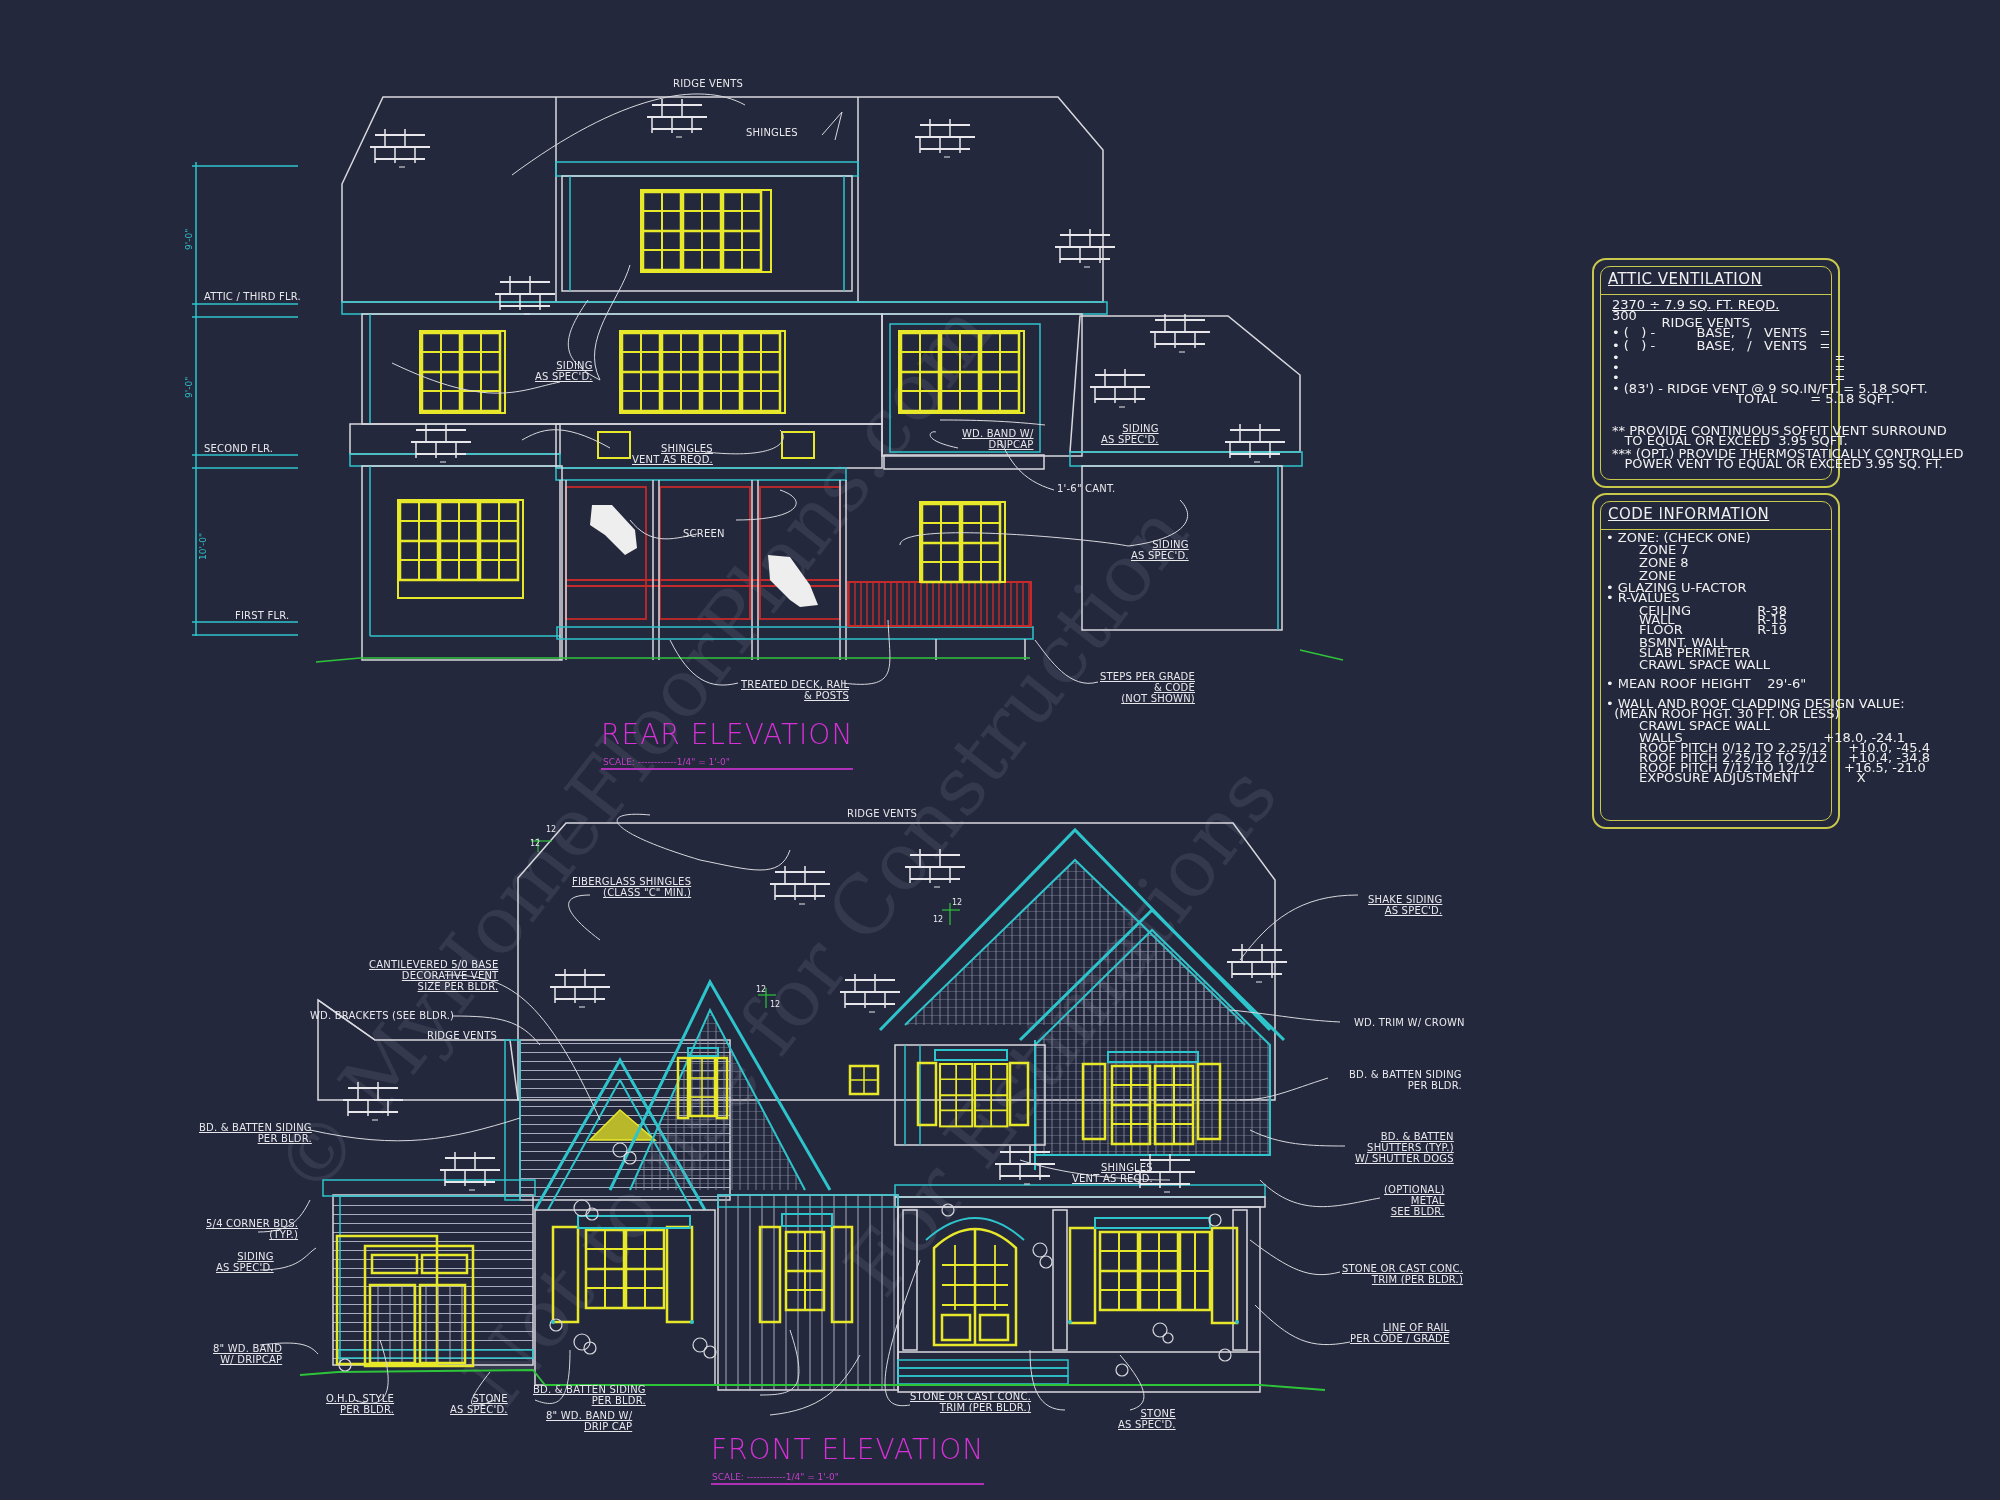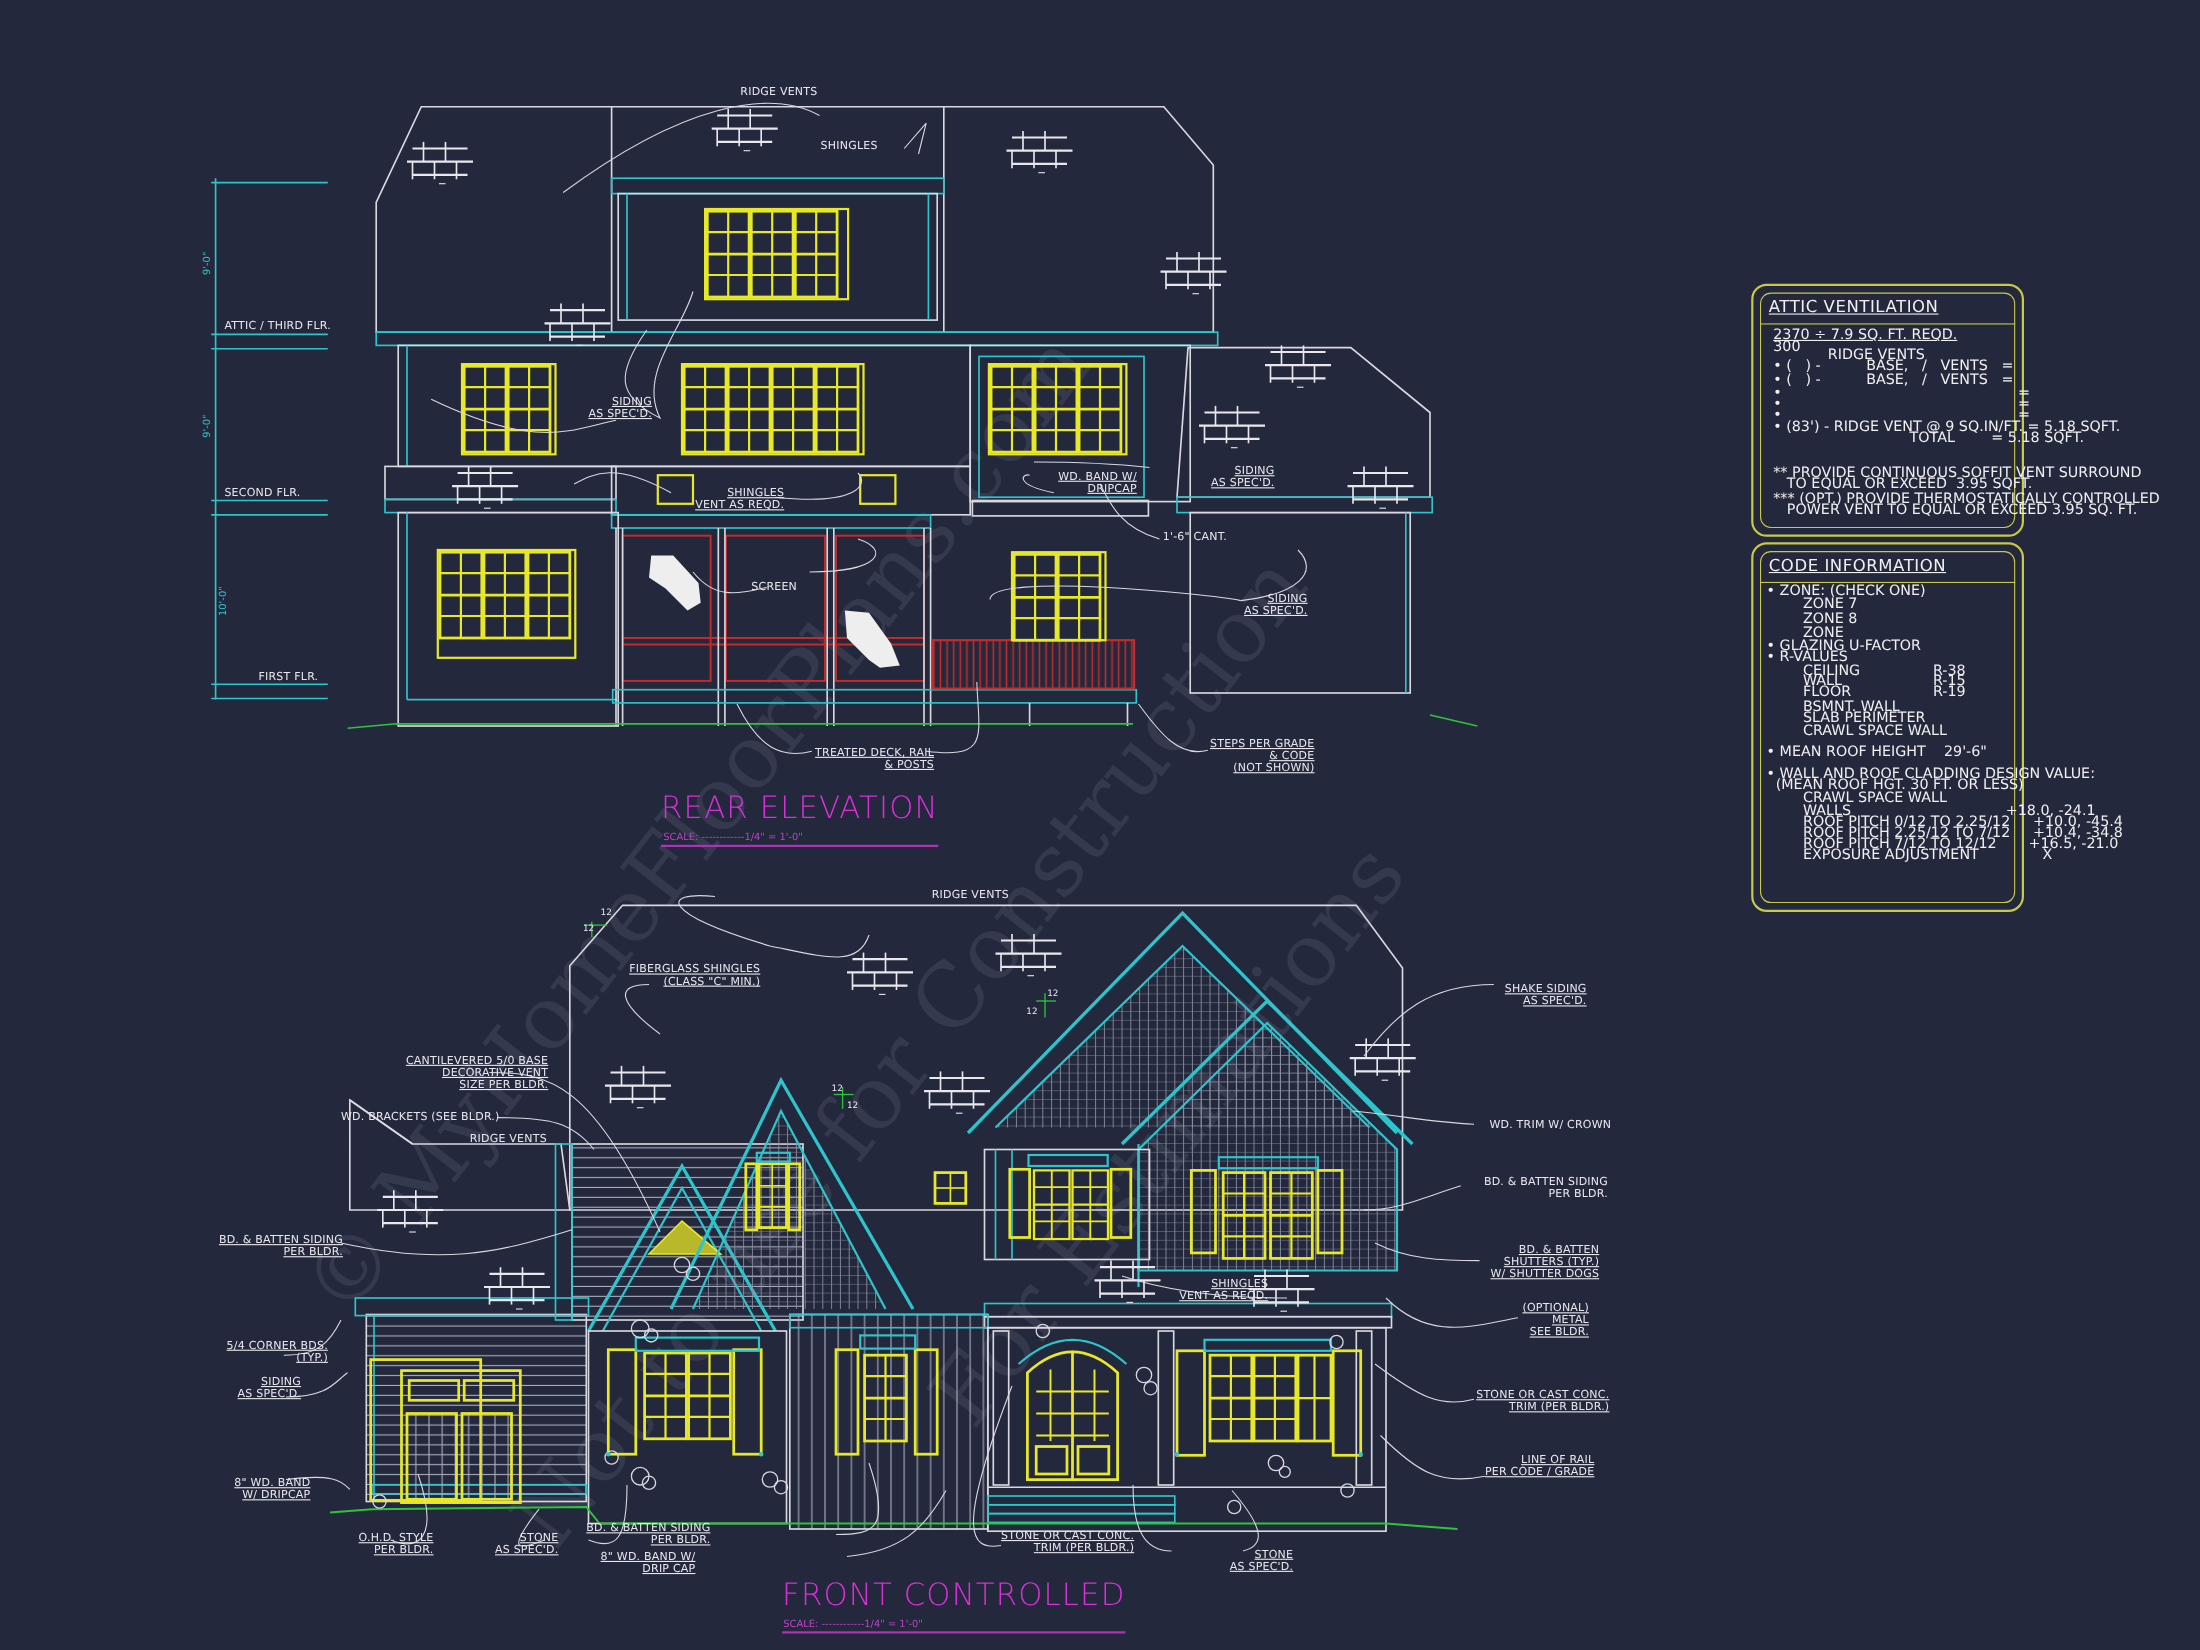--- a/index.html
+++ b/index.html
@@ -535,21 +535,21 @@
 SHUTTERS (TYP.)
 W/ SHUTTER DOGS</div>
   <div class="lbl c" style="left:1384px;top:1184px;">(OPTIONAL)
 METAL
 SEE BLDR.</div>
   <div class="lbl c" style="left:1342px;top:1263px;">STONE OR CAST CONC.
 TRIM (PER BLDR.)</div>
   <div class="lbl c" style="left:1350px;top:1322px;">LINE OF RAIL
 PER CODE / GRADE</div>
 
-  <div class="title" style="left:711px;top:1433px;">FRONT CONTROLLED</div>
+  <div class="title" style="left:711px;top:1433px;">FRONT ELEVATION</div>
   <div class="scale" style="left:712px;top:1472px;">SCALE: ------------1/4" = 1'-0"</div>
 </div>
 
 <div class="panel" style="left:1592px;top:258px;width:244px;height:226px;">
   <div class="inner"></div>
   <div class="ph" style="left:14px;top:10px;">ATTIC VENTILATION</div>
   <div class="sep" style="top:34px;"></div>
   <div>
     <div class="pl" style="left:18px;top:40px;text-decoration:underline;">2370 ÷ 7.9 sq. ft. REQD.</div>
     <div class="pl" style="left:18px;top:51px;">300</div>

